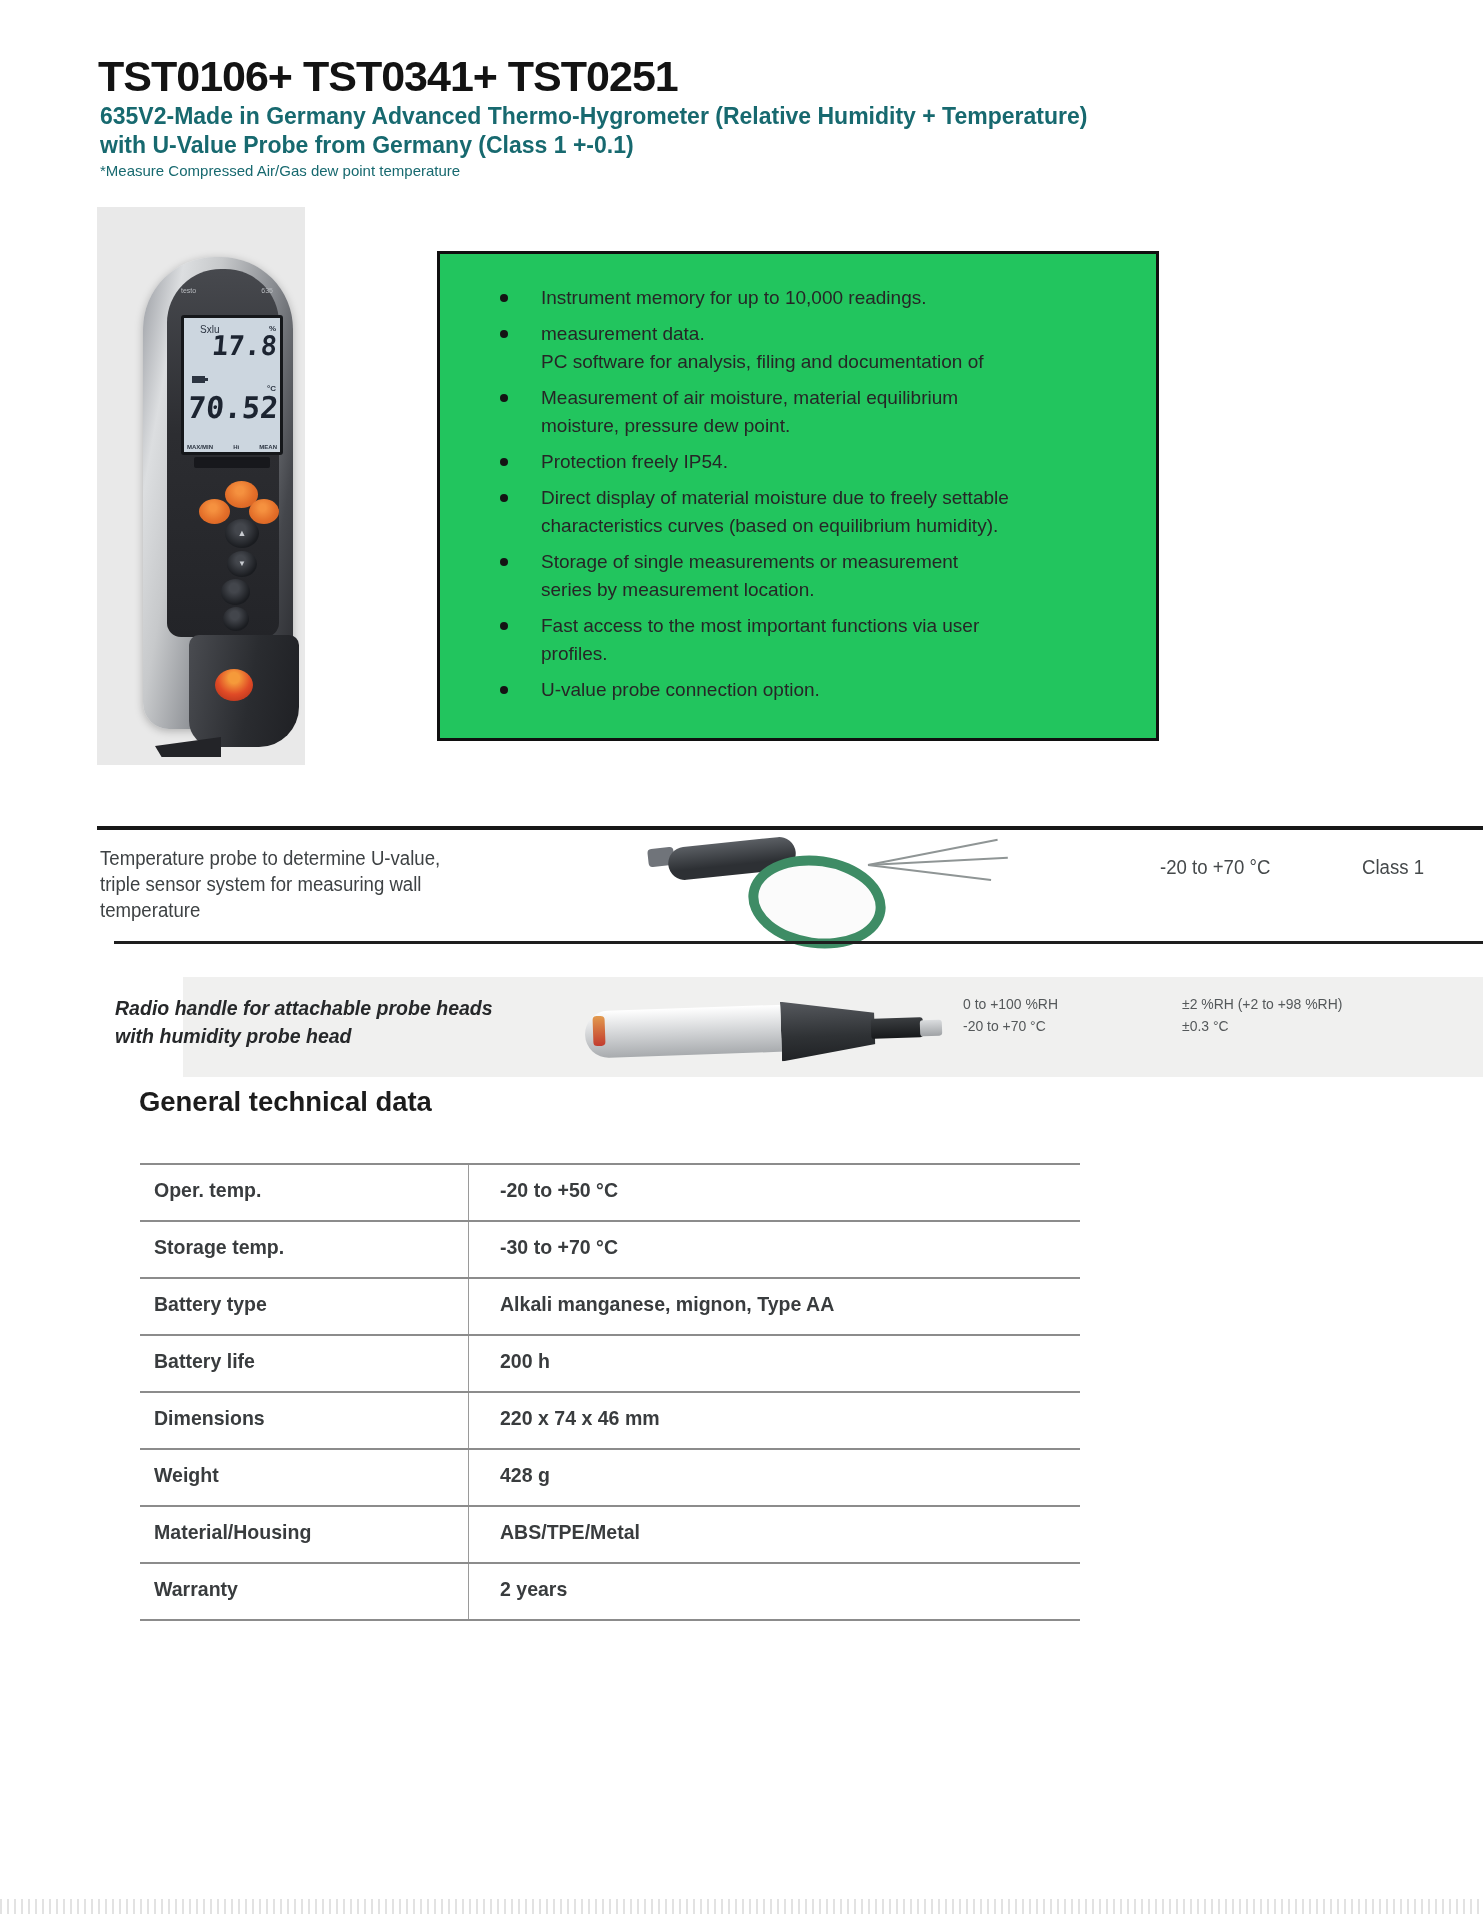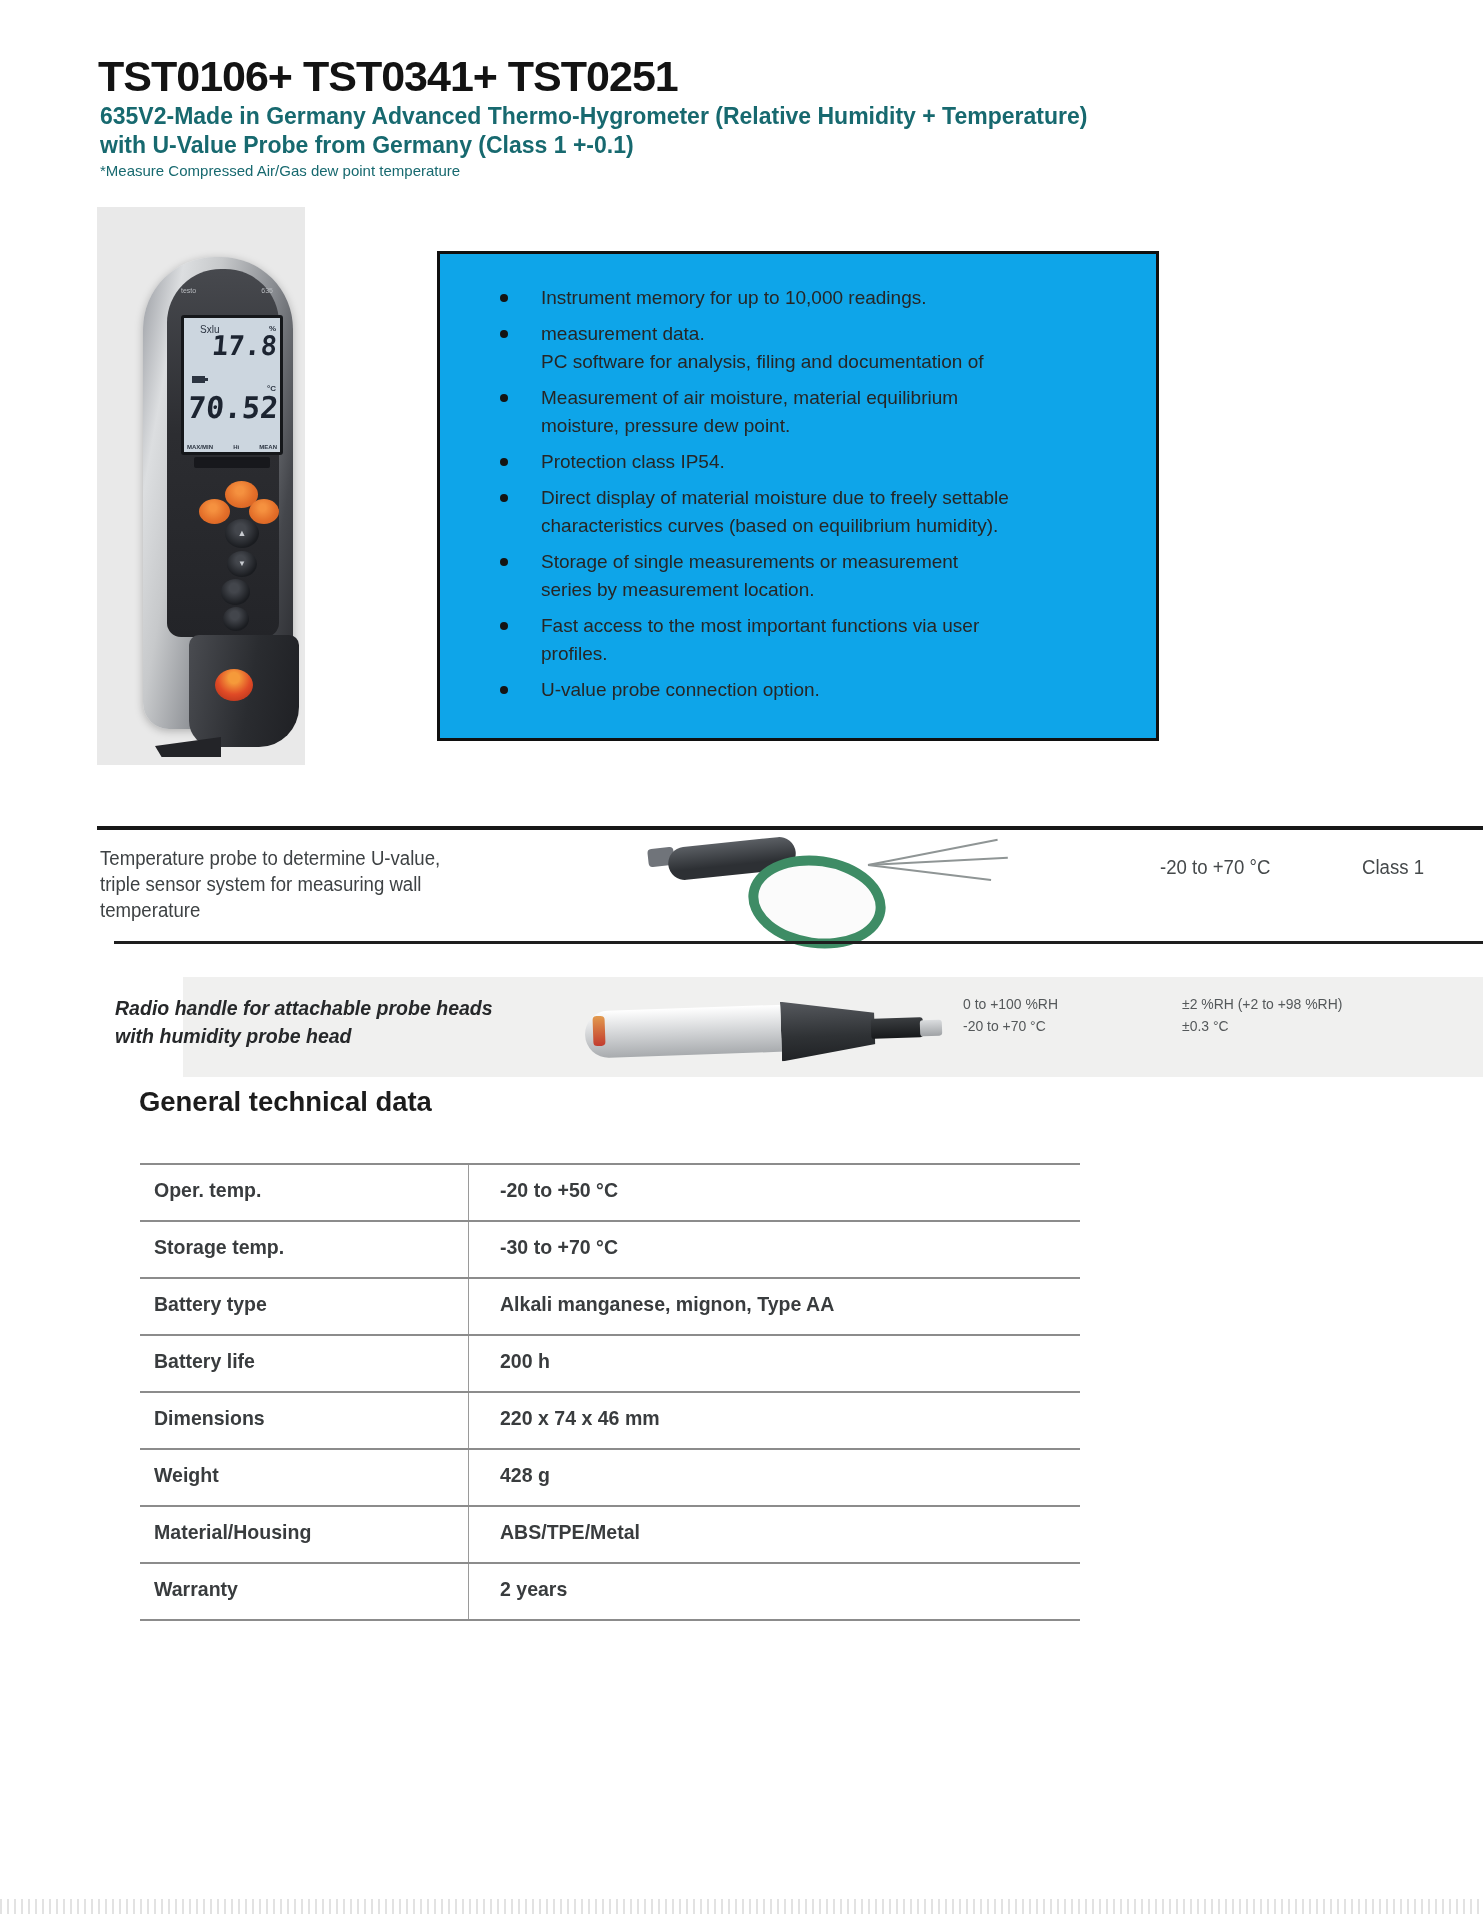--- a/index.html
+++ b/index.html
@@ -45,21 +45,21 @@
   .dev-lower{left:92px;top:428px;width:110px;height:112px;border-radius:10px 10px 40px 26px;
     background:linear-gradient(100deg,#4a4c51,#2a2c30 55%,#1f2024);}
   .rbtn1{left:124px;top:372px;width:29px;height:26px;}
   .rbtn2{left:126px;top:400px;width:26px;height:24px;}
   .redbtn{left:118px;top:462px;width:38px;height:32px;border-radius:50%;
     background:radial-gradient(circle at 50% 28%,#f59a3a 18%,#e04b26 55%,#a92c19);}
   .foot{left:58px;top:530px;width:66px;height:20px;background:#232428;
     clip-path:polygon(0 45%,100% 0,100% 100%,10% 100%);}
 
   
-  .features{left:437px;top:251px;width:722px;height:490px;border:3px solid #101010;background:#0ea5e9;
+  .features{left:437px;top:251px;width:722px;height:490px;border:3px solid #101010;background:#22c55e;
     box-sizing:border-box;padding-top:30px;}
   .feat{display:flex;margin:0 0 8px 60px;}
   .feat .dot{width:8px;height:8px;border-radius:50%;background:#141414;margin:10px 0 0 0;flex:none;}
   .feat .txt{margin-left:33px;width:575px;font-size:19px;line-height:28px;color:#262626;}
 
   
   .rule1{left:97px;top:826px;width:1386px;height:4px;background:#181818;}
   .rule2{left:114px;top:941px;width:1369px;height:3px;background:#1e1e1e;}
   .cond{transform:scaleX(0.93);transform-origin:left top;display:inline-block;white-space:nowrap;}
   .tp-desc{left:100px;top:845px;font-size:20px;line-height:26px;color:#3e4244;}
@@ -166,21 +166,21 @@
     <div class="feat">
       <span class="dot"></span>
       <span class="txt">
           <div>Measurement of air moisture, material equilibrium</div>
           <div>moisture, pressure dew point.</div>
         </span>
     </div>
     <div class="feat">
       <span class="dot"></span>
       <span class="txt">
-          <div>Protection class IP54.</div>
+          <div>Protection freely IP54.</div>
         </span>
     </div>
     <div class="feat">
       <span class="dot"></span>
       <span class="txt">
           <div>Direct display of material moisture due to freely settable</div>
           <div>characteristics curves (based on equilibrium humidity).</div>
         </span>
     </div>
     <div class="feat">

